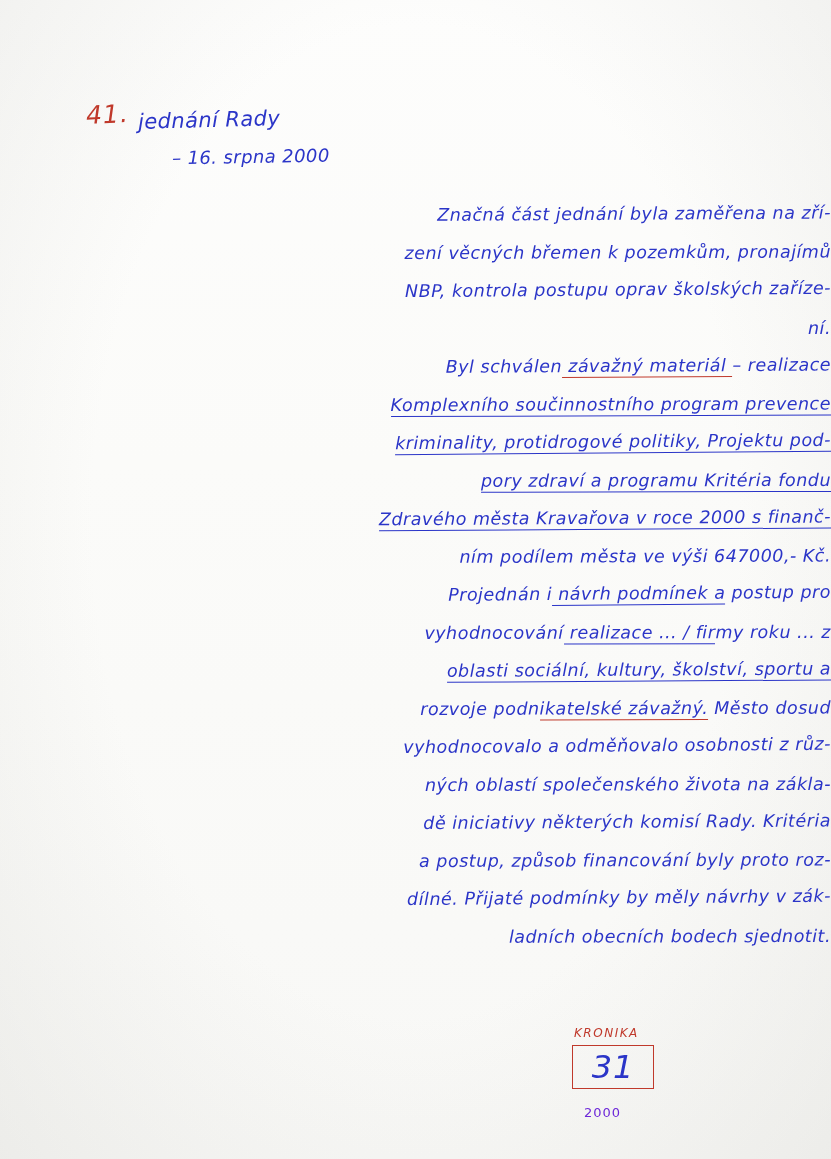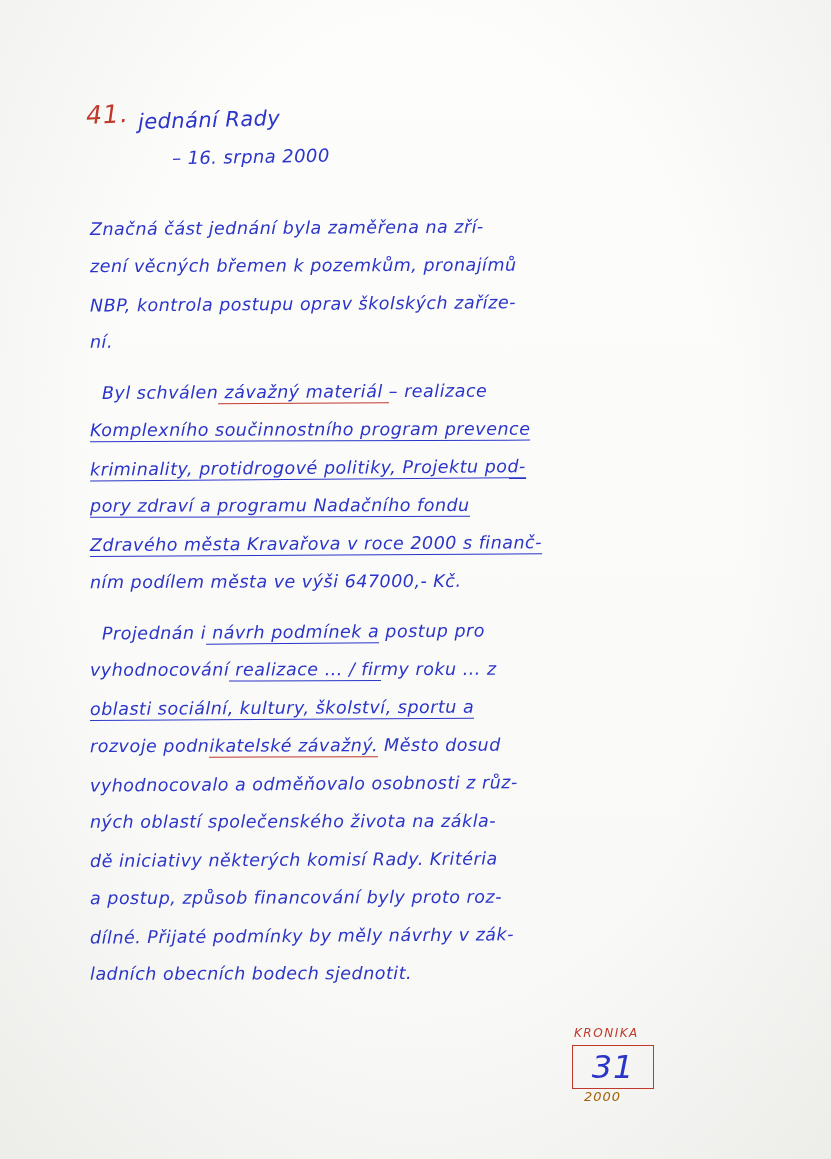--- a/index.html
+++ b/index.html
@@ -58,22 +58,23 @@
     transform: rotate(-1deg);
   }
   
   #body-text {
     position: absolute;
     left: 0;
     top: 196px;
     width: 831px;
   }
   .para {
-    margin: 12px;
+    margin: 0;
     padding: 0;
+    text-align: right;
   }
   .line {
     position: relative;
     display: block;
     font-size: 17.5px;
     line-height: 38px;
     height: 38px;
     white-space: pre;
     color: #2b35c8;
     font-style: italic;
@@ -120,24 +121,23 @@
     justify-content: center;
   }
   #stamp-number {
     font-size: 32px;
     color: #2b35c8;
     font-style: italic;
     letter-spacing: 1px;
   }
   #stamp-year {
     font-size: 13px;
-    color: #a16207;
-    font-style: italic;
+    color: #6d28d9;
     letter-spacing: 1px;
-    margin-top: 0;
+    margin-top: 16px;
     padding-left: 12px;
   }
 </style>
 </head>
 <body>
 
 <div id="page">
   <div id="paper-texture"></div>
 
   <div id="heading-number" class="hw">41.</div>
@@ -148,21 +148,21 @@
       <div class="para">
         <span class="line hw r1">Značná část jednání byla zaměřena na zří-</span>
         <span class="line hw r2">zení věcných břemen k pozemkům, pronajímů</span>
         <span class="line hw r3">NBP, kontrola postupu oprav školských zaříze-</span>
         <span class="line hw r4">ní.</span>
       </div>
       <div class="para">
         <span class="line hw r1 indent">Byl schválen<span class="u-red"> závažný materiál </span>– realizace</span>
         <span class="line hw r2"><span class="u-blue">Komplexního součinnostního program prevence</span></span>
         <span class="line hw r3"><span class="u-blue">kriminality, protidrogové politiky, Projektu pod-</span></span>
-        <span class="line hw r4"><span class="u-blue">pory zdraví a programu Nadačního fondu</span></span>
+        <span class="line hw r4"><span class="u-blue">pory zdraví a programu Kritéria fondu</span></span>
         <span class="line hw r1"><span class="u-blue">Zdravého města Kravařova v roce 2000 s finanč-</span></span>
         <span class="line hw r2">ním podílem města ve výši 647000,- Kč.</span>
       </div>
       <div class="para">
         <span class="line hw r3 indent">Projednán i<span class="u-blue"> návrh podmínek a</span> postup pro</span>
         <span class="line hw r4">vyhodnocování<span class="u-blue"> realizace ... / fir</span>my roku ... z</span>
         <span class="line hw r1"><span class="u-blue">oblasti sociální, kultury, školství, sportu a</span></span>
         <span class="line hw r2">rozvoje podn<span class="u-red">ikatelské závažný.</span> Město dosud</span>
         <span class="line hw r3">vyhodnocovalo a odměňovalo osobnosti z růz-</span>
         <span class="line hw r4">ných oblastí společenského života na zákla-</span>

